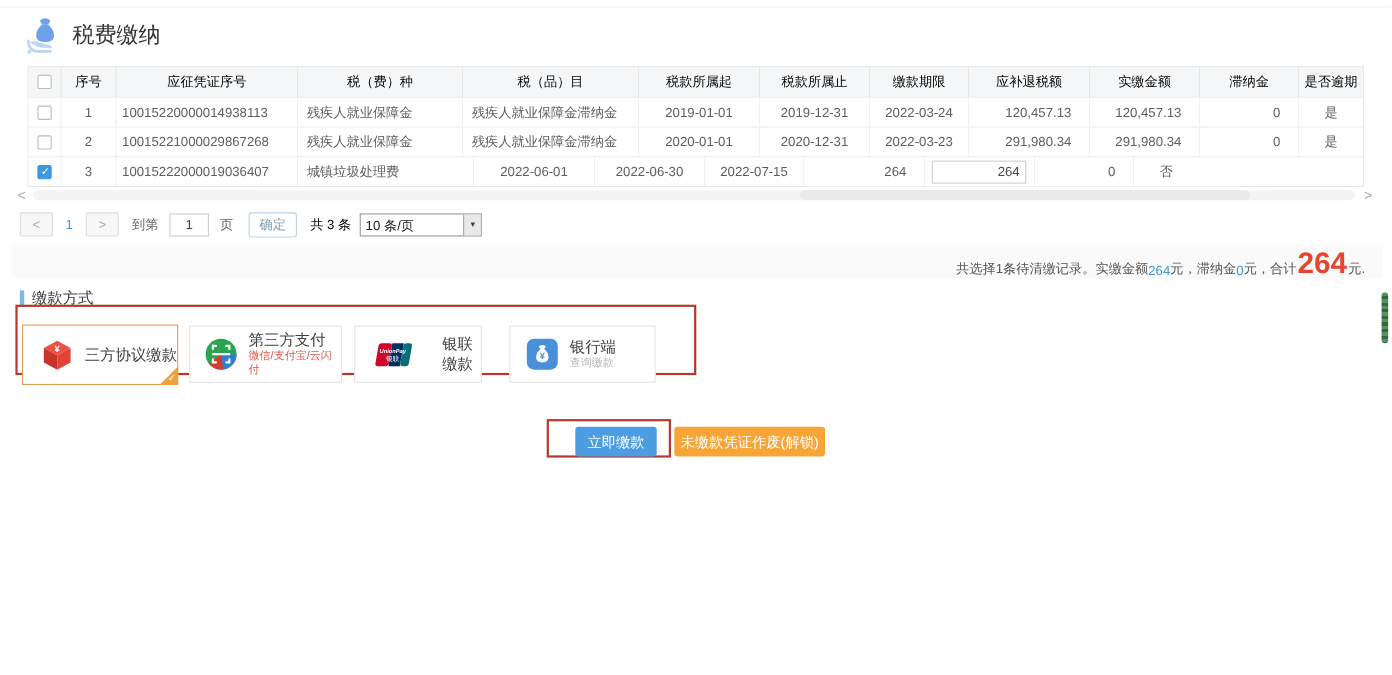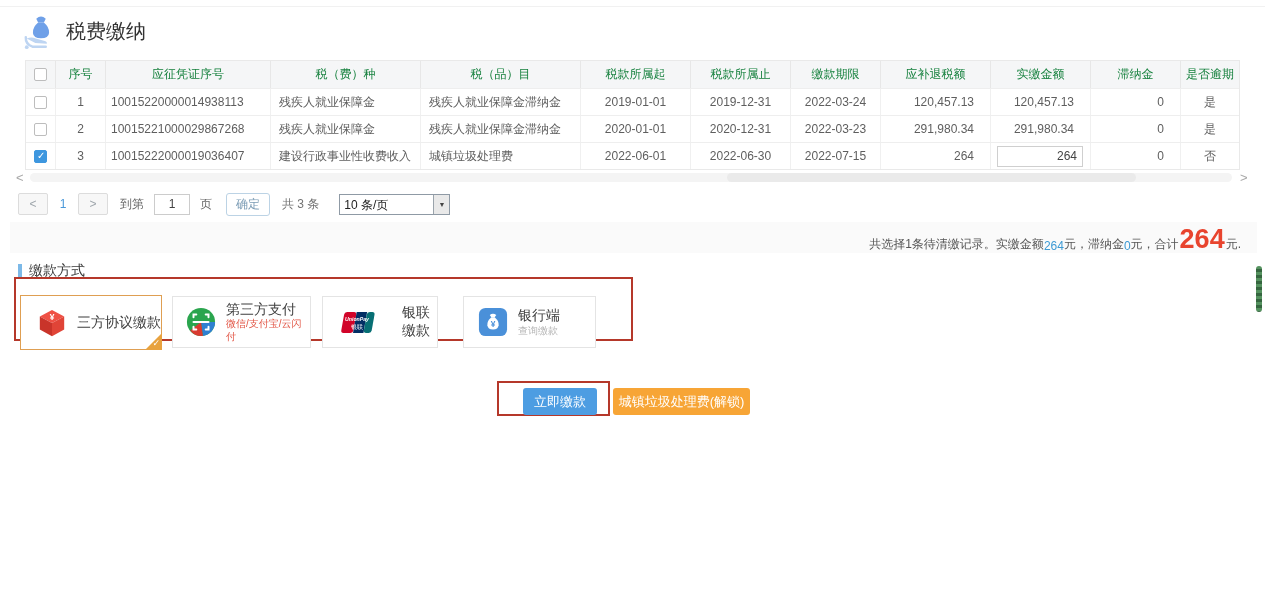--- a/index.html
+++ b/index.html
@@ -9,21 +9,21 @@
     font-family:"Liberation Sans", sans-serif; font-size:12px; color:#555; overflow:hidden;
   }
   .topline { position:absolute; top:6px; left:0; width:100%; border-top:1px solid #f1f1f1; }
 
   
   .title-icon { position:absolute; left:22px; top:11px; width:38px; height:40px; }
   .page-title { position:absolute; left:66px; top:18px; font-size:20px; font-weight:normal; color:#333; }
 
   
   .table { position:absolute; left:25px; top:60px; width:1215px; border:1px solid #e9e9e9; }
-  .thead { display:flex; background:#f5f6f7; color:#15803d; height:27px; }
+  .thead { display:flex; background:#f5f6f7; color:#000000; height:27px; }
   .trow  { display:flex; height:27px; border-top:1px solid #eeeeee; color:#5e5e5e; background:#fff; }
   .td { display:flex; align-items:center; justify-content:center; height:100%;
         border-right:1px solid #f0f0f0; overflow:hidden; white-space:nowrap; }
   .thead .td { border-right:1px solid #e7e7e7; }
   .td:last-child { border-right:none; }
   .td.left  { justify-content:flex-start; padding-left:8px; }
   .td.right { justify-content:flex-end; padding-right:16px; }
   .col-check{width:30px}.col-seq{width:50px}.col-voucher{width:165px}.col-taxtype{width:150px}
   .col-taxitem{width:160px}.col-pstart{width:110px}.col-pend{width:100px}.col-deadline{width:90px}
   .col-payable{width:110px}.col-paid{width:100px}.col-latefee{width:90px}.col-overdue{width:58px}
@@ -43,21 +43,21 @@
   
   .pg { position:absolute; left:18px; top:192px; height:24px; display:flex; align-items:center; color:#666; }
   .pg-btn { width:30px; height:22px; border:1px solid #dcdcdc; background:#f7f7f7; color:#9fa6ac;
             display:flex; align-items:center; justify-content:center; border-radius:2px; cursor:pointer; }
   .pg-cur { width:30px; text-align:center; color:#4a98d9; }
   .pg-text { margin:0 4px; }
   .goto-input { width:36px; height:21px; border:1px solid #cccccc; text-align:center; margin:0 6px;
                 font-size:12px; color:#444; font-family:"Liberation Sans",sans-serif; }
   .confirm-btn { height:23px; padding:0 9px; border:1px solid #bcd3e5; border-radius:3px; color:#7b9cb5;
                  background:#fff; margin:0 10px; font-size:12px; cursor:pointer; font-family:"Liberation Sans",sans-serif; }
-  .pg-total { margin:0 20px 0 2px; color:#737373; }
+  .pg-total { margin:0 8px 0 2px; color:#000000; }
   .select { display:flex; align-items:stretch; border:1px solid #8f9aa5; height:21px; background:#fff; color:#222; cursor:pointer;gap:42px; }
   .select .txt { padding:2px 3px 0 4px; }
   .select .arr { width:16px; background:#e9e9e9; border-left:1px solid #9aa3ab; display:flex;
                  align-items:center; justify-content:center; font-size:7px; color:#444; }
 
   
   .summary { position:absolute; left:10px; top:222px; width:1247px; height:31px; background:#fafafa;
              display:flex; align-items:flex-end; justify-content:flex-end; padding-right:16px; color:#555; }
   .summary .blue { color:#3d9ad4; }
   .summary .big-red { color:#e8442e; font-size:27px; font-weight:bold; line-height:27px; margin:0 1px; }
@@ -158,21 +158,20 @@
       <div class="td col-latefee right">0</div>
       <div class="td col-overdue">是</div>
     </div>
 
     <div class="trow">
       <div class="td col-check">
           <span class="cb checked"></span>
         </div>
       <div class="td col-seq">3</div>
       <div class="td col-voucher left">10015222000019036407</div>
-      <div class="td col-taxtype left">建设行政事业性收费收入</div>
       <div class="td col-taxitem left">城镇垃圾处理费</div>
       <div class="td col-pstart">2022-06-01</div>
       <div class="td col-pend">2022-06-30</div>
       <div class="td col-deadline">2022-07-15</div>
       <div class="td col-payable right">264</div>
       <div class="td col-paid right" style="padding-right:7px">
         <input class="paid-input" value="264" style="">
       </div>
       <div class="td col-latefee right">0</div>
       <div class="td col-overdue">否</div>
@@ -276,16 +275,16 @@
       </svg>
     </span>
     <span class="card-texts">
       <span class="card-label">银行端</span>
       <span class="card-sub sub-gray">查询缴款</span>
     </span>
   </div>
 
   <div class="annot2"></div>
   <button class="pay-btn">立即缴款</button>
-  <button class="void-btn">城镇垃圾处理费(解锁)</button>
+  <button class="void-btn">未缴款凭证作废(解锁)</button>
 
   <div class="green-bar"></div>
 </div>
 
 </body></html>

